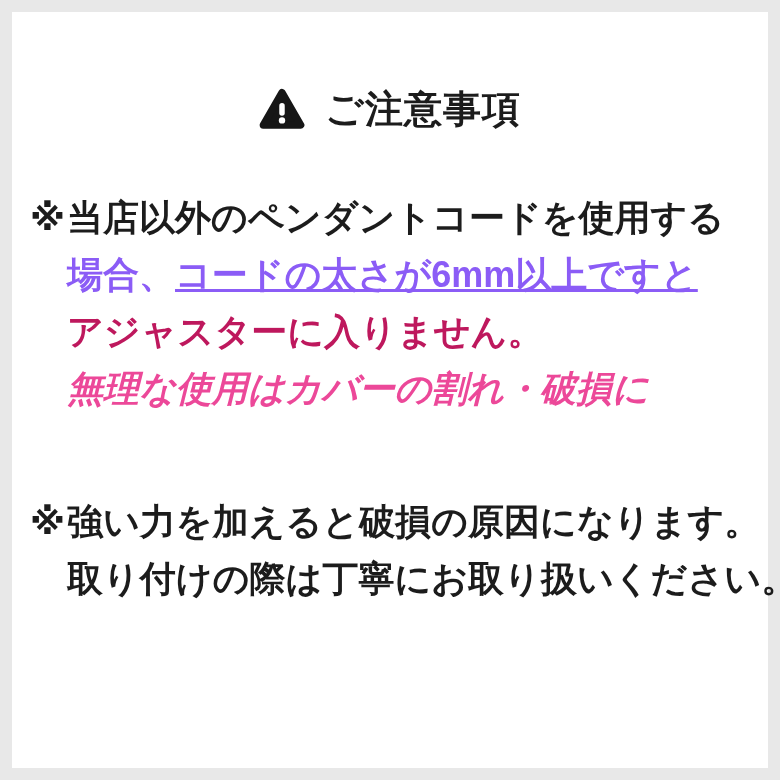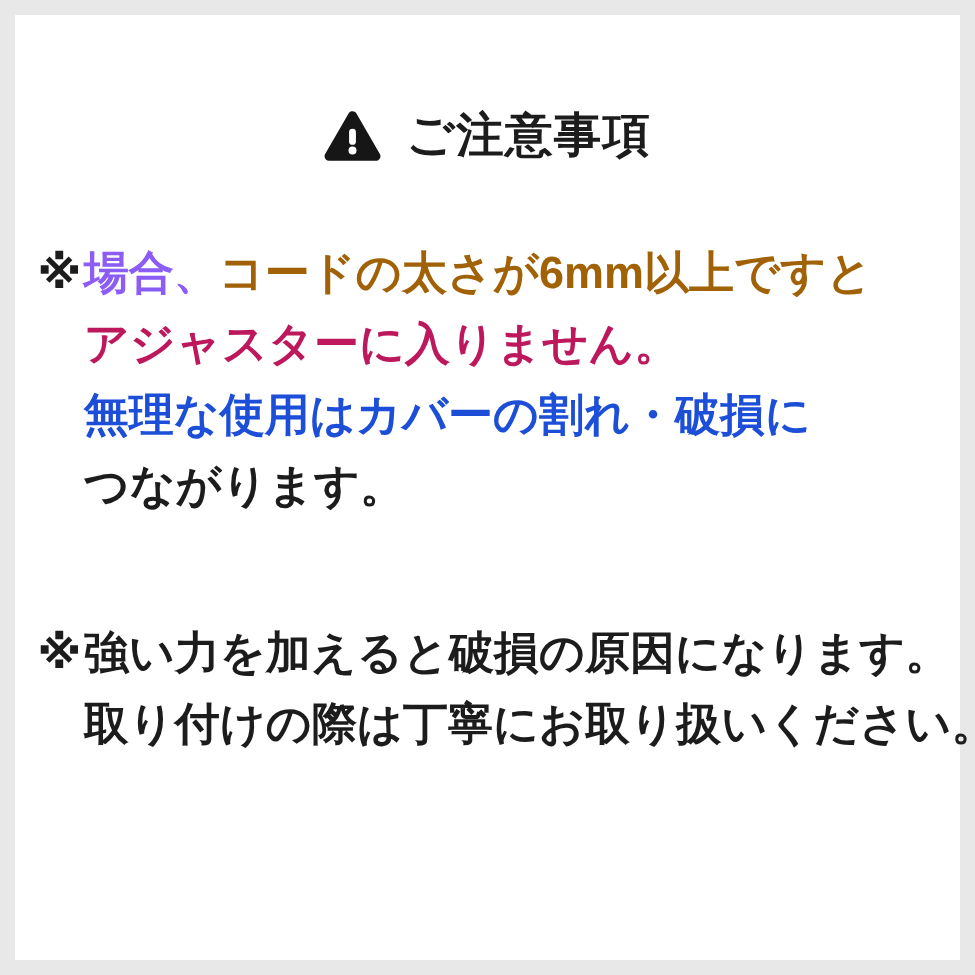--- a/index.html
+++ b/index.html
@@ -78,30 +78,30 @@
       <path d="M50 10 L91 81 L9 81 Z" fill="#161616" stroke="#161616" stroke-width="16" stroke-linejoin="round"></path>
       <rect x="44" y="33" width="12" height="28" rx="6" fill="#ffffff"></rect>
       <circle cx="50" cy="71" r="7" fill="#ffffff"></circle>
     </svg>
     <div class="title-text">ご注意事項</div>
   </div>
 
   <div class="notice notice-1">
     <span class="marker">※</span>
     <div class="line">
-      <span style="color: #8b5cf6;">場合、</span><span style="color: #a16207;">コードの太さが6mm以上ですと</span>
+      <span style="color: rgb(28, 28, 28);">当店以外のペンダントコードを使用する</span>
+    </div>
+    <div class="line">
+      <span style="color: #8b5cf6;">場合、</span><span style="color: #8b5cf6; text-decoration: underline;">コードの太さが6mm以上ですと</span>
     </div>
     <div class="line">
       <span style="color: #be185d;">アジャスターに入りません。</span>
     </div>
     <div class="line">
-      <span style="color: #1d4ed8;">無理な使用はカバーの割れ・破損に</span>
-    </div>
-    <div class="line">
-      <span style="color: rgb(28, 28, 28);">つながります。</span>
+      <span style="color: #ec4899; font-style: italic;">無理な使用はカバーの割れ・破損に</span>
     </div>
   </div>
 
   <div class="notice notice-2">
     <span class="marker">※</span>
     <div class="line">
       <span style="color: rgb(28, 28, 28);">強い力を加えると破損の原因になります。</span>
     </div>
     <div class="line">
       <span style="color: rgb(28, 28, 28);">取り付けの際は丁寧にお取り扱いください。</span>

